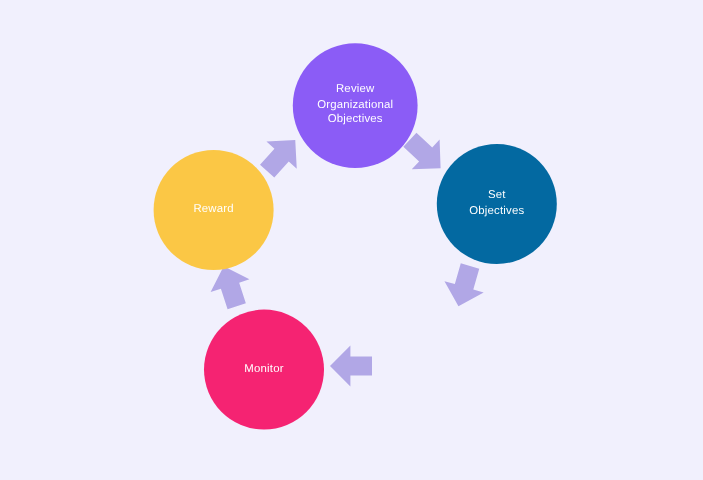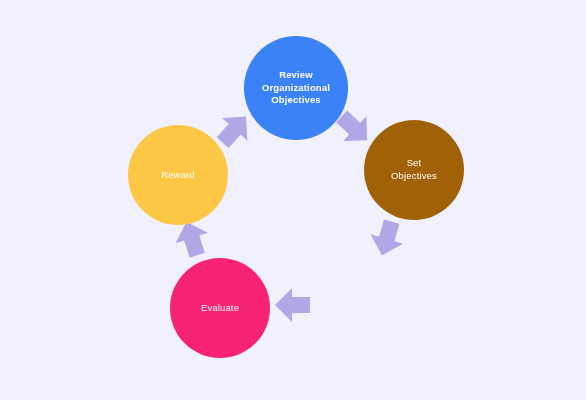--- a/index.html
+++ b/index.html
@@ -92,34 +92,34 @@
         <polygon class="arrow-shape" points="20,2 37,19 28,19 28,37 12,37 12,19 3,19" fill="#b1a7e6"></polygon>
       </svg>
     </div>
 
     <div class="arrow arrow-eval-reward">
       <svg viewBox="0 0 40 40" aria-hidden="true">
         <polygon class="arrow-shape" points="20,2 37,19 28,19 28,37 12,37 12,19 3,19" fill="#b1a7e6"></polygon>
       </svg>
     </div>
 
-    <div class="node node-review" style="background-color: #3b82f6; color: rgb(255, 255, 255); font-weight: bold;">
+    <div class="node node-review" style="background-color: #8b5cf6; color: rgb(255, 255, 255);">
       <span class="node-label">Review
 Organizational
 Objectives</span>
     </div>
 
-    <div class="node node-set" style="background-color: #a16207; color: rgb(255, 255, 255);">
+    <div class="node node-set" style="background-color: #0369a1; color: rgb(255, 255, 255);">
       <span class="node-label">Set
 Objectives</span>
     </div>
 
 
     <div class="node node-evaluate" style="background-color: rgb(245, 35, 114); color: rgb(255, 255, 255);">
-      <span class="node-label">Evaluate</span>
+      <span class="node-label">Monitor</span>
     </div>
 
     <div class="node node-reward" style="background-color: rgb(251, 199, 69); color: rgb(255, 255, 255);">
       <span class="node-label">Reward</span>
     </div>
 
   </div>
 </div>
 
 </body></html>

